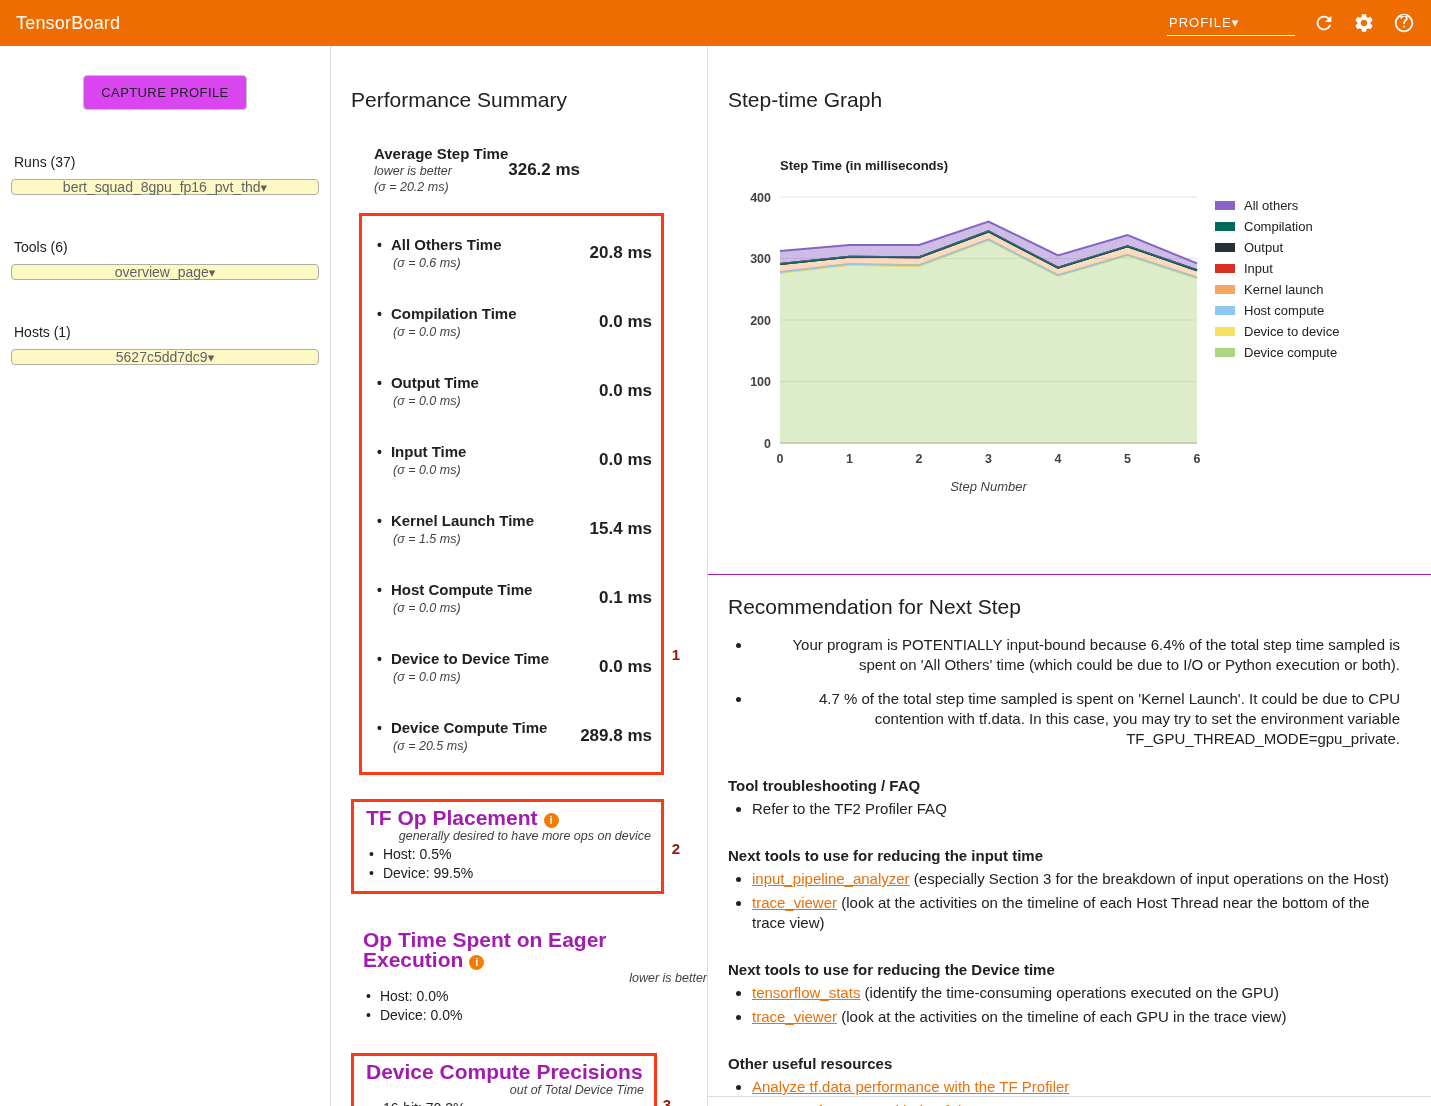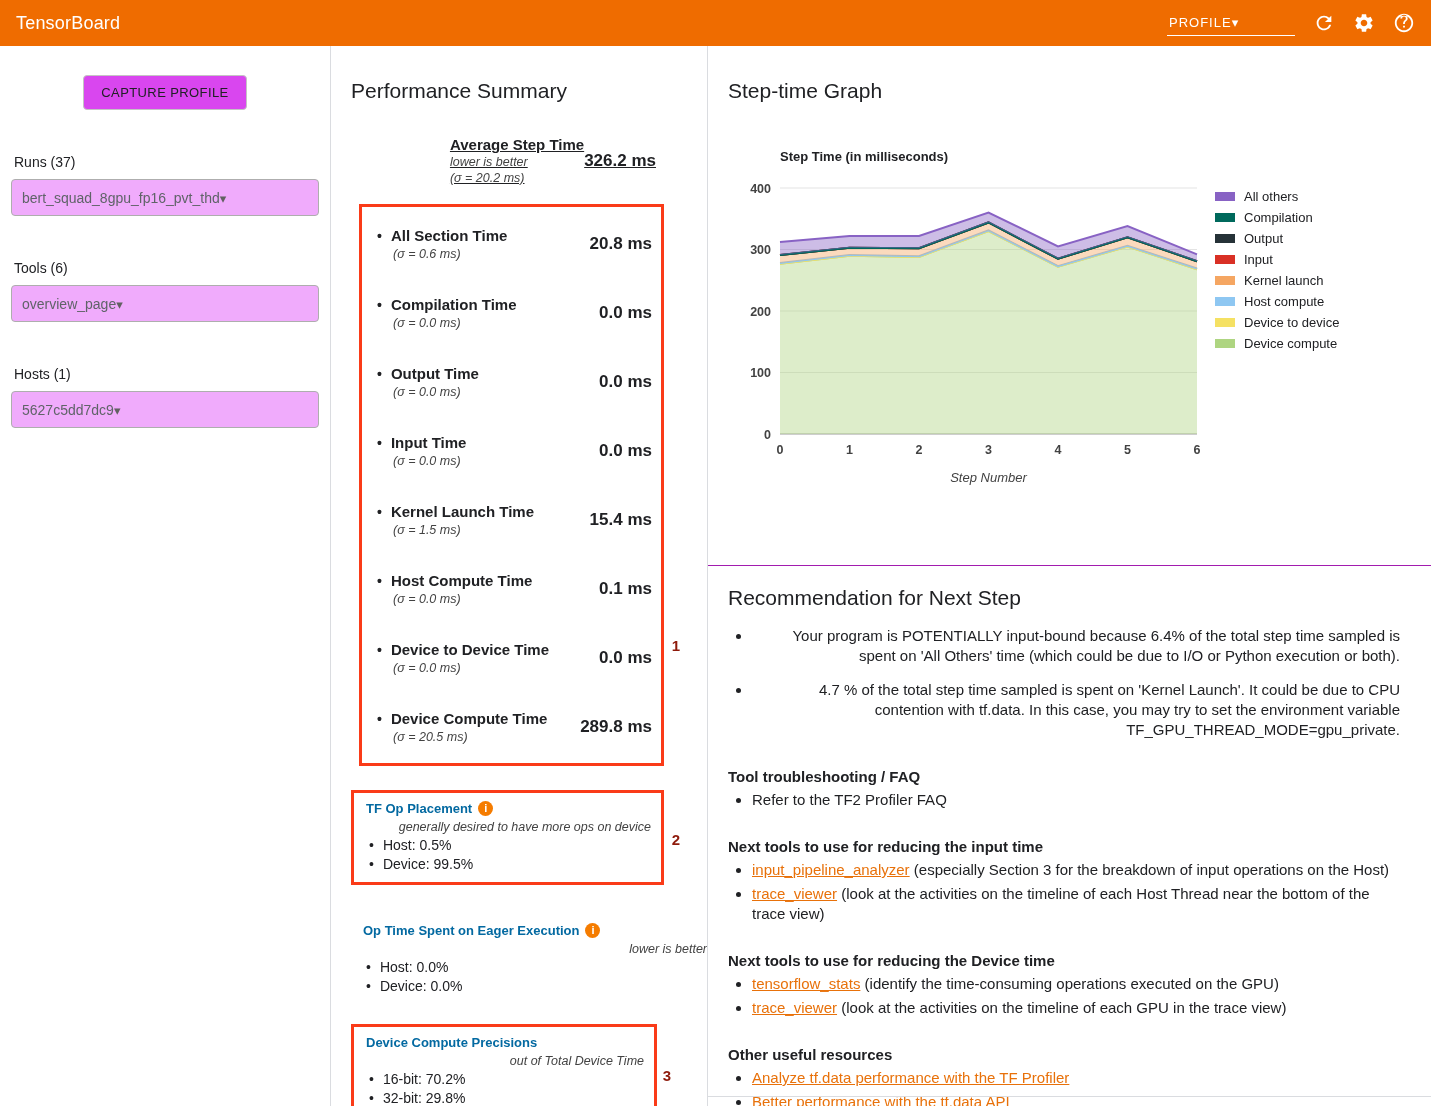--- a/index.html
+++ b/index.html
@@ -22,45 +22,45 @@
   .body { display:flex; height:1060px; }
   .sidebar { width:331px; border-right:1px solid #dadce0; flex-shrink:0; }
   .summary-col { width:377px; border-right:1px solid #dadce0; flex-shrink:0; overflow:hidden; padding-left:20px; }
   .right-col { flex:1; position:relative; overflow:hidden; }
 
   
   .capture-btn { display:block; margin:29px auto 0; padding:9px 17px; background:#d946ef;
                  border:1px solid #c4c4c4; border-radius:4px; font-family:inherit;
                  font-size:13px; font-weight:500; letter-spacing:.4px; color:#202124; cursor:pointer; }
   .side-label { margin:44px 0 0 14px; font-size:14px; font-weight:500; color:#202124; }
-  .select { display:flex; align-items:center; justify-content:flex-start; margin:9px 11px 0;
-            height:37px; padding:0 10px; border:1px solid #aeaeae; border-radius:4px;
-            font-size:14px; color:#5f6368; cursor:pointer; background:#f0abfc; }
+  .select { display:flex; align-items:center; justify-content:center; margin:9px 11px 0;
+            height:16px; padding:0 10px; border:1px solid #aeaeae; border-radius:4px;
+            font-size:14px; color:#5f6368; cursor:pointer; background:#fef9c3; }
   .select-caret::before { content:"▾"; color:#616161; font-size:13px; }
 
   
-  .col-title { margin-top:31px; font-size:21px; font-weight:500; color:#202124; line-height:28px; }
-  .avg-row { display:flex; justify-content:flex-end; align-items:center; margin:30px 1px 0 23px; width:282px;text-decoration:underline; }
+  .col-title { margin-top:40px; font-size:21px; font-weight:500; color:#202124; line-height:28px; }
+  .avg-row { display:flex; justify-content:flex-start; align-items:center; margin:30px 1px 0 23px; width:282px; }
   .metric-label { font-size:15px; font-weight:700; line-height:19px; color:#202124; }
   .metric-note, .metric-sigma { font-size:12.5px; font-style:italic; color:#424242; line-height:16px; }
   .metric-value { font-size:17px; font-weight:700; color:#202124; flex-shrink:0; }
 
   .red-box { position:relative; border:3px solid #fa3b18; }
   .box-1 { margin:18px 0 0 8px; width:305px; padding:2px 9px 2px 15px; }
   .box-2 { margin:24px 0 0 0; width:313px; padding:6px 10px 8px 12px; }
   .box-3 { margin:28px 0 0 0; width:306px; padding:6px 10px 8px 12px; }
   .ann { position:absolute; font-size:15px; font-weight:700; color:#8e1a0b; }
   .ann-1 { right:-19px; top:430px; }
   .ann-2 { right:-19px; top:38px; }
   .ann-3 { right:-17px; top:40px; }
 
   .metric-row { display:flex; justify-content:space-between; align-items:center; padding:17px 0 16px; }
   .bullet-label::before { content:"•"; margin-right:9px; font-size:14px; }
 
-  .stat-title { font-size:13px; font-weight:700; color:#0369a1; line-height:20px; }
+  .stat-title { font-size:21px; font-weight:700; color:#a21caf; line-height:20px; }
   .stat-note { font-size:12.5px; font-style:italic; color:#424242; line-height:17px;text-align:right; }
   .stat-item { font-size:14px; color:#202124; line-height:19px; }
   .stat-item::before { content:"•"; margin-right:9px; margin-left:3px; }
   .eager-block { margin:36px 0 0 0; padding-left:12px; }
 
   .info-icon { display:inline-block; width:15px; height:15px; border-radius:50%; background:#f57c00;
                color:#fff; font-size:11px; font-weight:700; text-align:center; line-height:15px;
                font-style:normal; margin-left:6px; vertical-align:1px; cursor:pointer; }
   .info-icon::before { content:"i"; }
 
@@ -151,21 +151,21 @@
           <div class="metric-sigma">(σ = 20.2 ms)</div>
         </div>
         <div class="metric-value">326.2 ms</div>
       </div>
 
       <div class="red-box box-1">
         <span class="ann ann-1">1</span>
 
         <div class="metric-row">
           <div>
-              <div class="metric-label bullet-label">All Section Time</div>
+              <div class="metric-label bullet-label">All Others Time</div>
                <div class="metric-sigma" style="margin-left:16px">(σ = 0.6 ms)</div>
             </div>
           <div class="metric-value">20.8 ms</div>
         </div>
         <div class="metric-row">
           <div>
               <div class="metric-label bullet-label">Compilation Time</div>
                <div class="metric-sigma" style="margin-left:16px">(σ = 0.0 ms)</div>
             </div>
           <div class="metric-value">0.0 ms</div>

